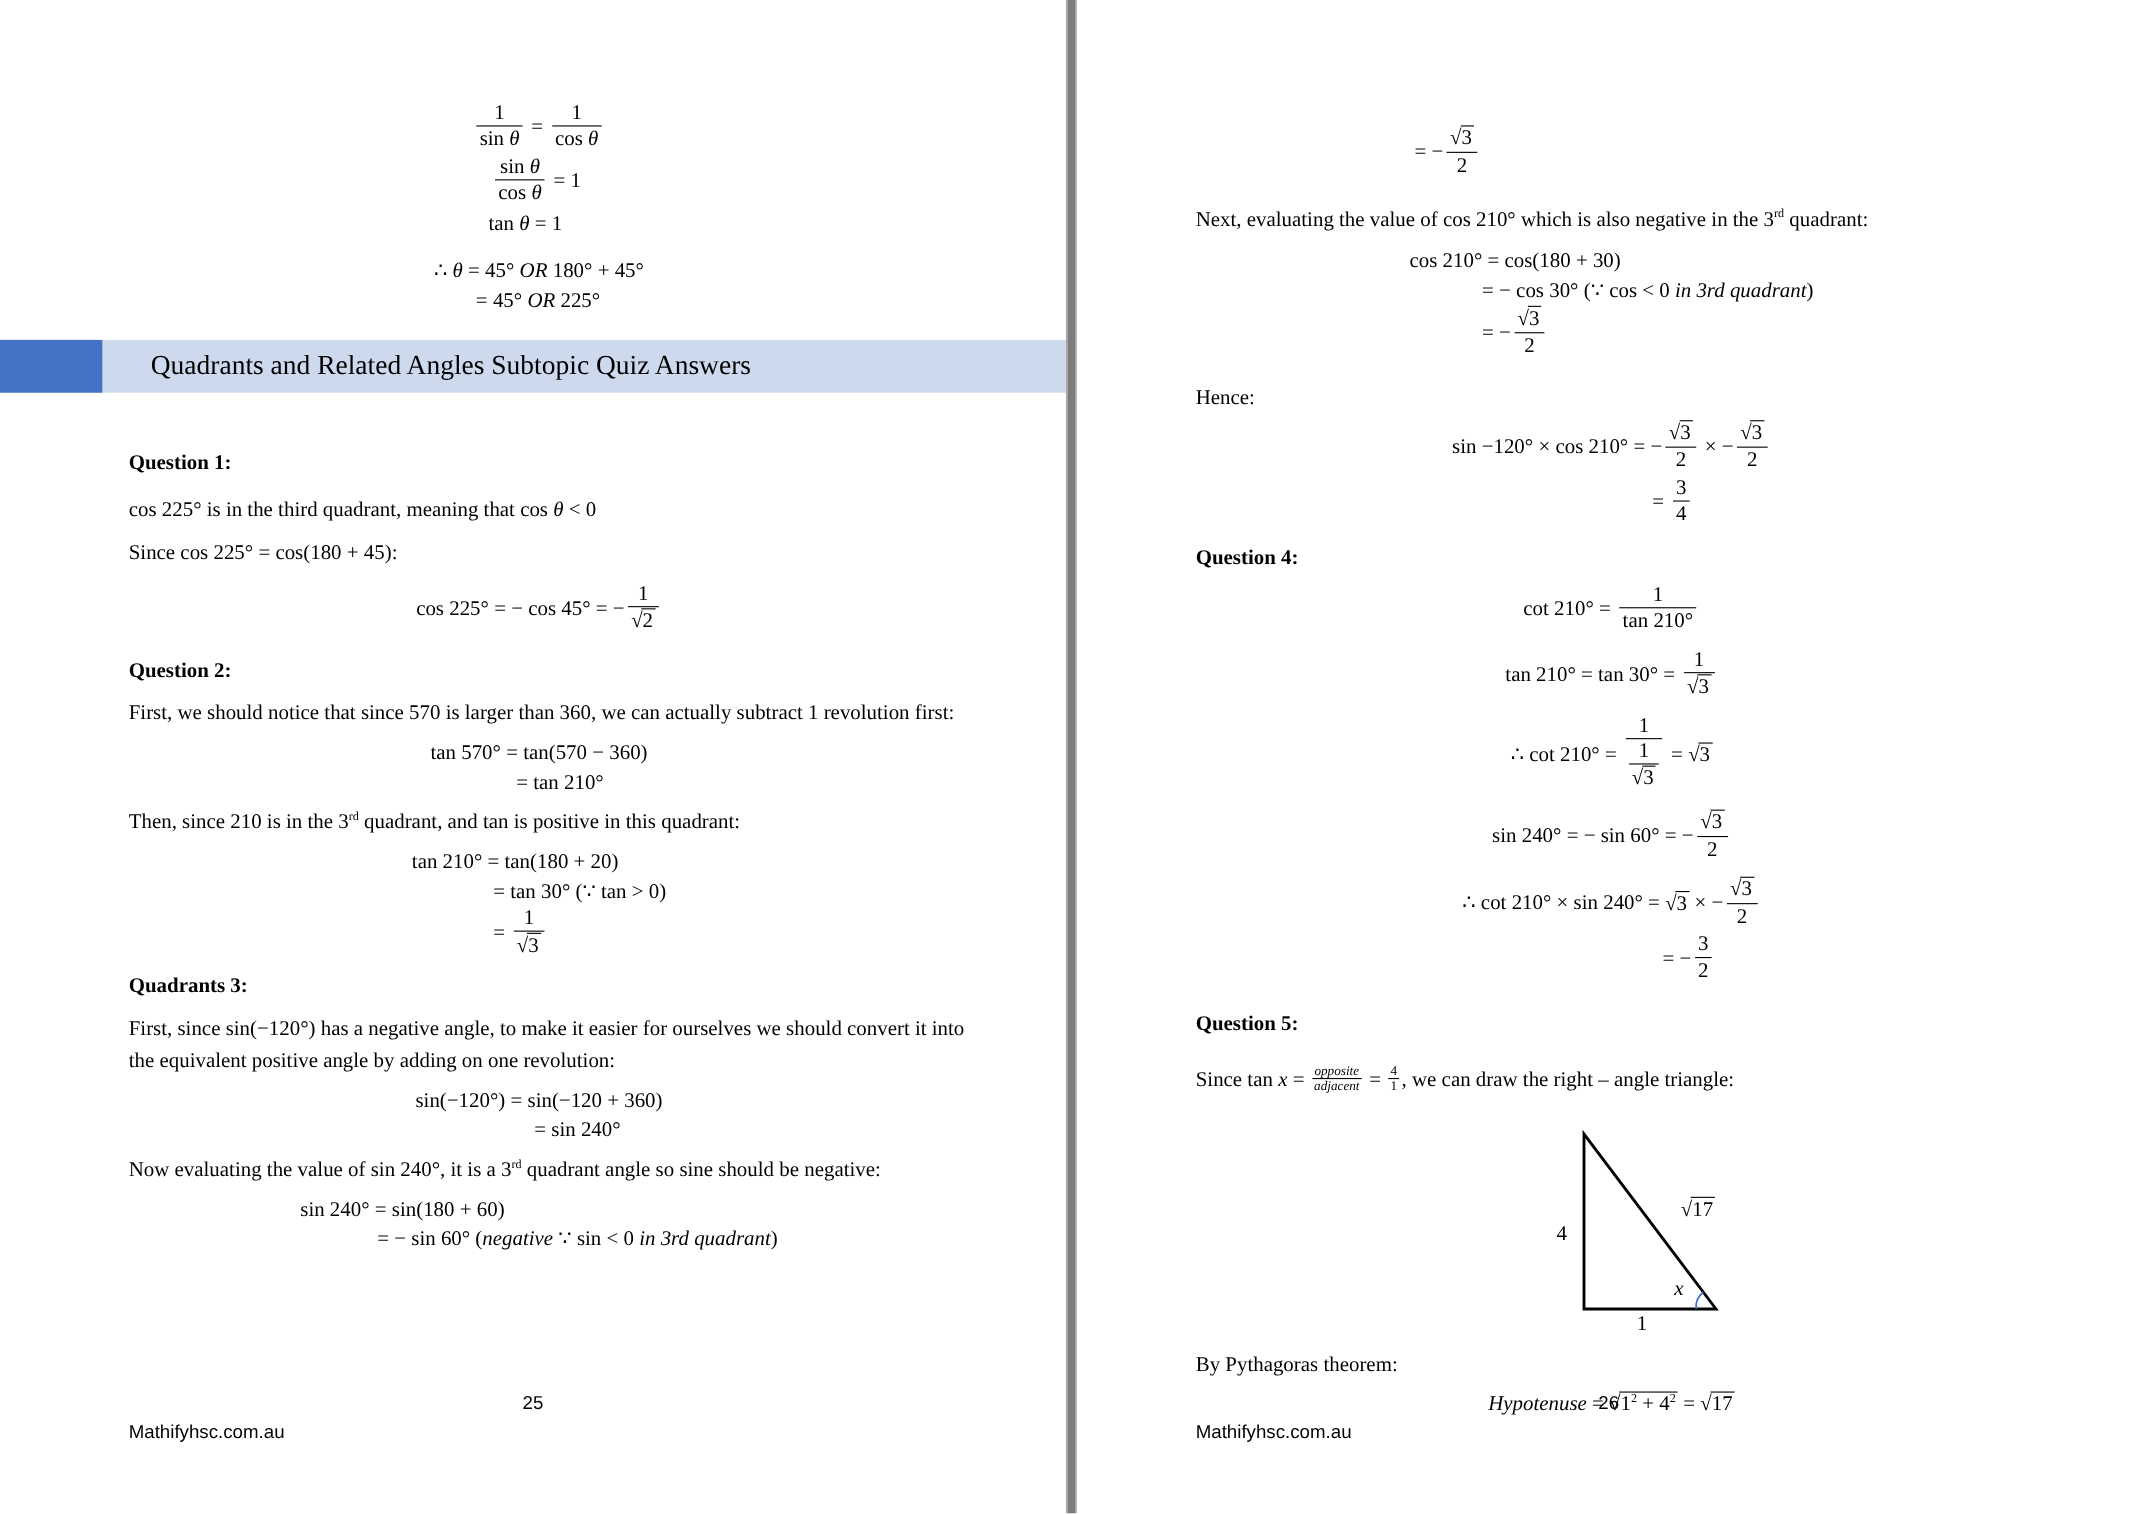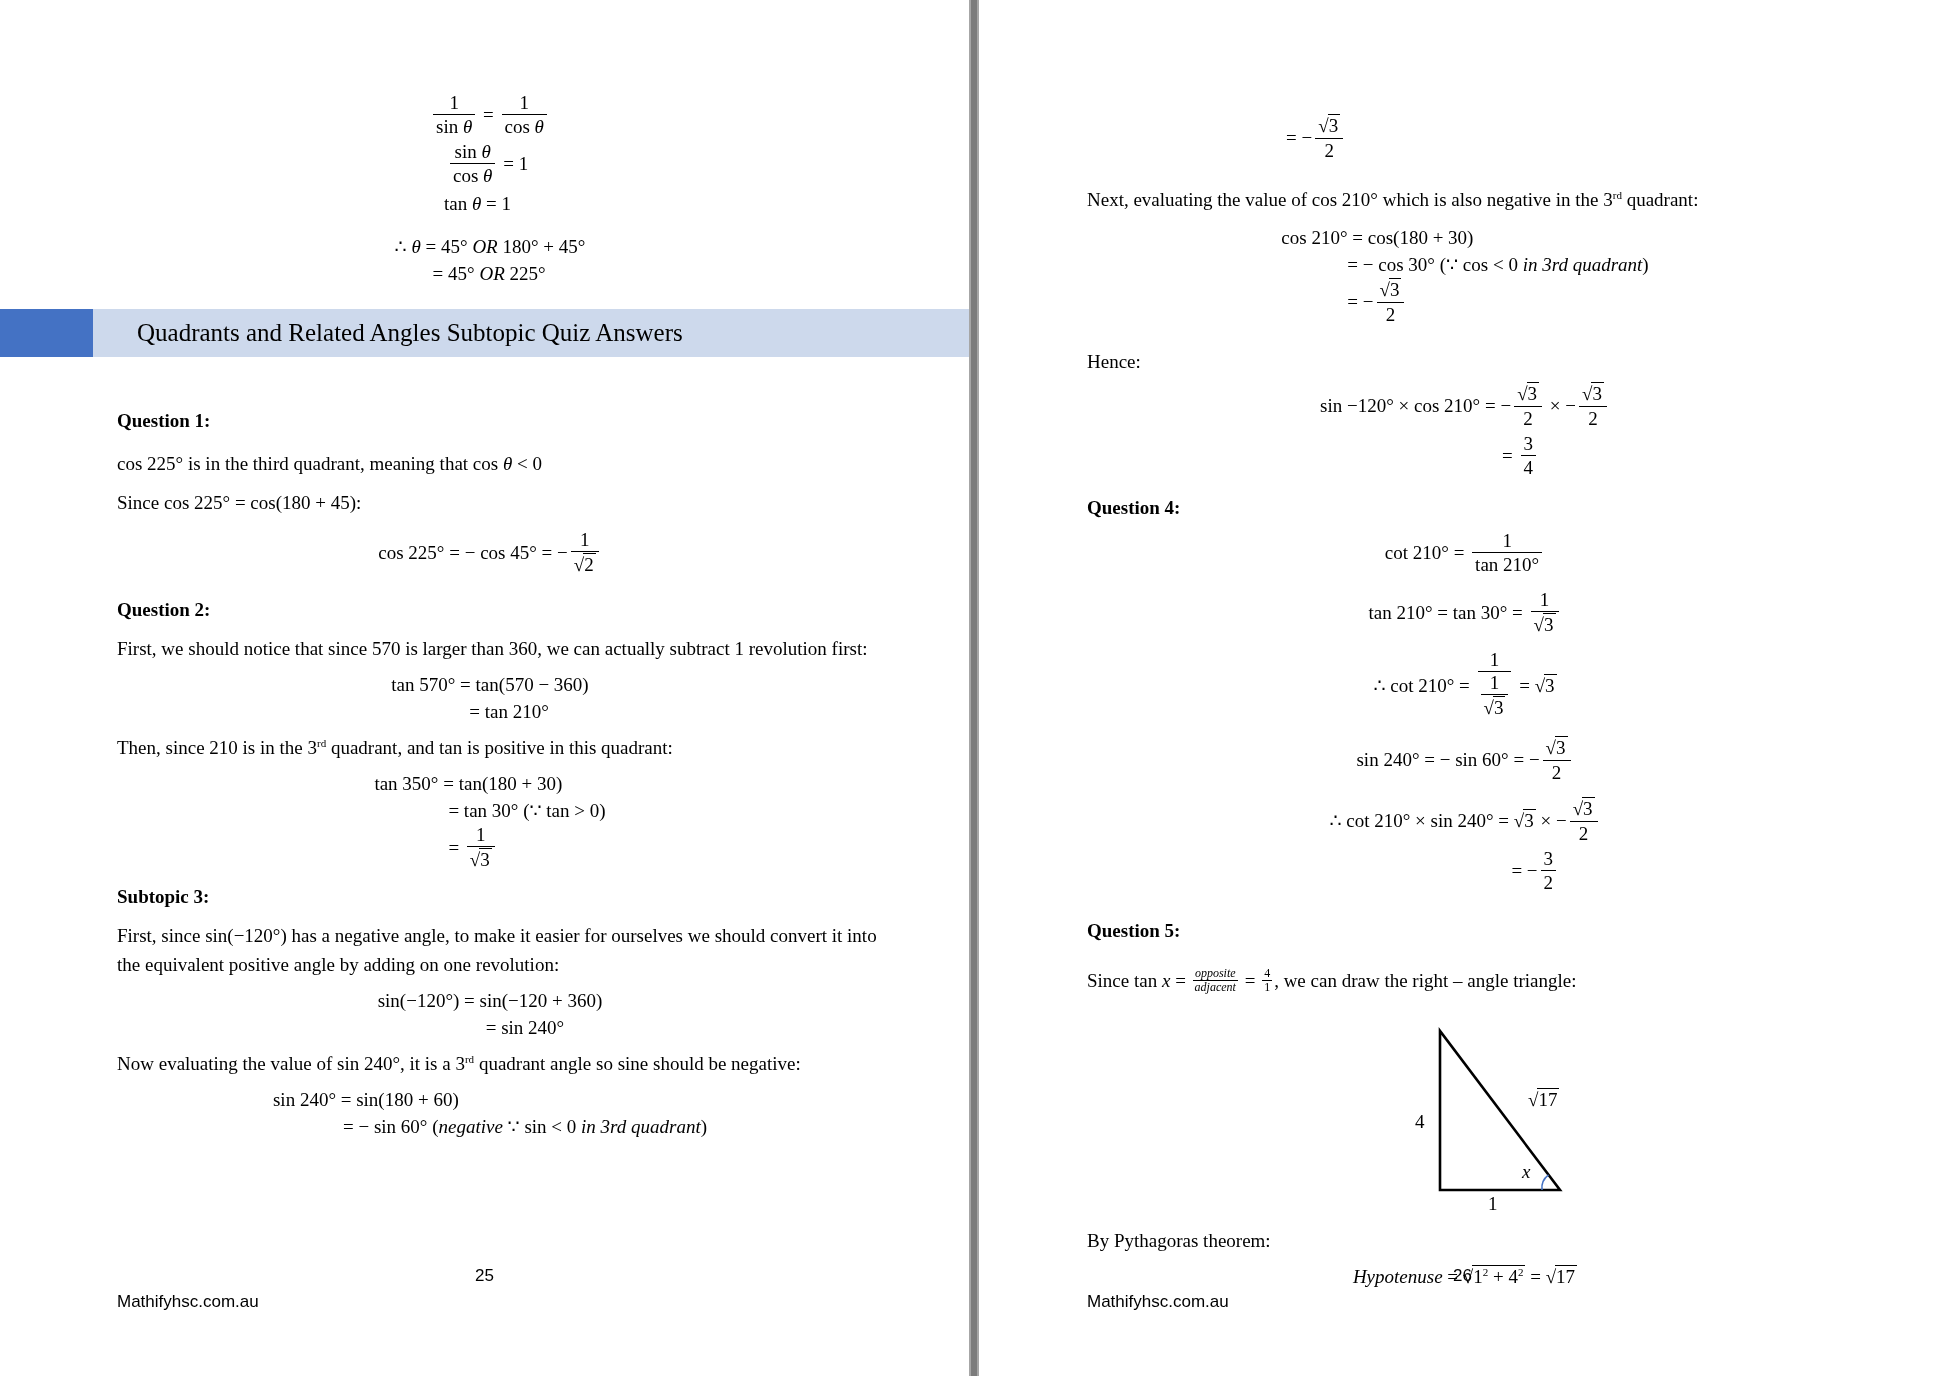--- a/index.html
+++ b/index.html
@@ -99,27 +99,27 @@
     <p class="para mt12"><span>First, we should notice that since 570 is larger than 360, we can actually subtract 1 revolution first:</span></p>
     <div class="eqwrap mt8">
       <div class="eqblock">
         <div class="eqline"><span>tan 570° = tan(570 − 360)</span></div>
         <div class="eqline" style="padding-left: 78px;"><span>= tan 210°</span></div>
       </div>
     </div>
     <p class="para nowrap mt8"><span>Then, since 210 is in the 3</span><sup>rd</sup><span> quadrant, and tan is positive in this quadrant:</span></p>
     <div class="eqwrap mt8">
       <div class="eqblock">
-        <div class="eqline"><span>tan 350° = tan(180 + 30)</span></div>
+        <div class="eqline"><span>tan 210° = tan(180 + 20)</span></div>
         <div class="eqline" style="padding-left: 74px;"><span>= tan 30° (∵ tan &gt; 0)</span></div>
         <div class="eqline" style="padding-left: 74px;"><span>= </span><span class="mfrac"><span class="mnum"><span>1</span></span><span class="mden"><span class="msqrt"><span class="mrad">√</span><span class="mvin"><span>3</span></span></span></span></span></div>
       </div>
     </div>
 
-    <h3 class="qtitle mt10">Subtopic 3:</h3>
+    <h3 class="qtitle mt10">Quadrants 3:</h3>
     <p class="para mt12"><span>First, since sin(−120°) has a negative angle, to make it easier for ourselves we should convert it into the equivalent positive angle by adding on one revolution:</span></p>
     <div class="eqwrap mt8">
       <div class="eqblock">
         <div class="eqline"><span>sin(−120°) = sin(−120 + 360)</span></div>
         <div class="eqline" style="padding-left: 108px;"><span>= sin 240°</span></div>
       </div>
     </div>
     <p class="para nowrap mt8"><span>Now evaluating the value of sin 240°, it is a 3</span><sup>rd</sup><span> quadrant angle so sine should be negative:</span></p>
     <div class="eqwrap mt8">
       <div class="eqblock">

